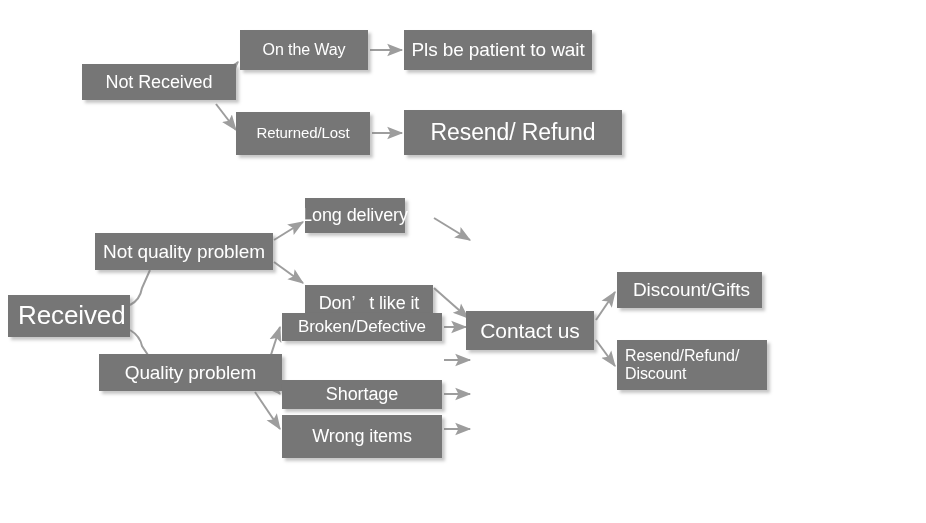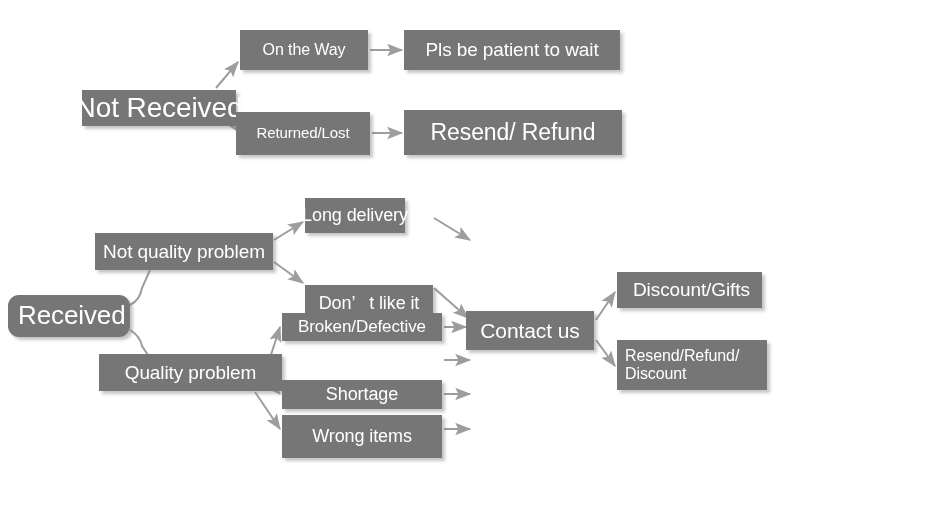--- a/index.html
+++ b/index.html
@@ -79,41 +79,41 @@
       <path d="M596,320 L615,292"></path>
       <path d="M596,340 L615,366"></path>
     </g>
     <g stroke="#9d9d9d" stroke-width="2" fill="none">
 
       <path d="M130,305 Q140,300 142,288 L150,270"></path>
       <path d="M130,330 Q140,336 142,346 L150,358"></path>
     </g>
   </svg>
 
-  <div class="node center" style="left:82px; top:90px; width:154px; height:36px; font-size:28px;">
+  <div class="node center" style="left:82px; top:64px; width:154px; height:36px; font-size:18px;">
     <span>Not Received</span>
   </div>
 
   <div class="node center" style="left:240px; top:30px; width:128px; height:40px; font-size:16px;">
     <span>On the Way</span>
   </div>
 
-  <div class="node center" style="left:404px; top:30px; width:216px; height:40px; font-size:19px;">
+  <div class="node center" style="left:404px; top:30px; width:188px; height:40px; font-size:19px;">
     <span>Pls be patient to wait</span>
   </div>
 
   <div class="node center" style="left:236px; top:112px; width:134px; height:43px; font-size:15px;">
     <span>Returned/Lost</span>
   </div>
 
   <div class="node center" style="left:404px; top:110px; width:218px; height:45px; font-size:23px;">
     <span>Resend/ Refund</span>
   </div>
 
-  <div class="node left" style="left:8px; top:295px; width:122px; height:42px; font-size:26px; padding-left:10px;border-radius:11px;">
+  <div class="node left" style="left:8px; top:295px; width:122px; height:42px; font-size:26px; padding-left:10px;">
     <span>Received</span>
   </div>
 
   <div class="node center" style="left:95px; top:233px; width:178px; height:37px; font-size:19px;">
     <span>Not quality problem</span>
   </div>
 
   <div class="node center" style="left:99px; top:354px; width:183px; height:37px; font-size:19px;">
     <span>Quality problem</span>
   </div>

